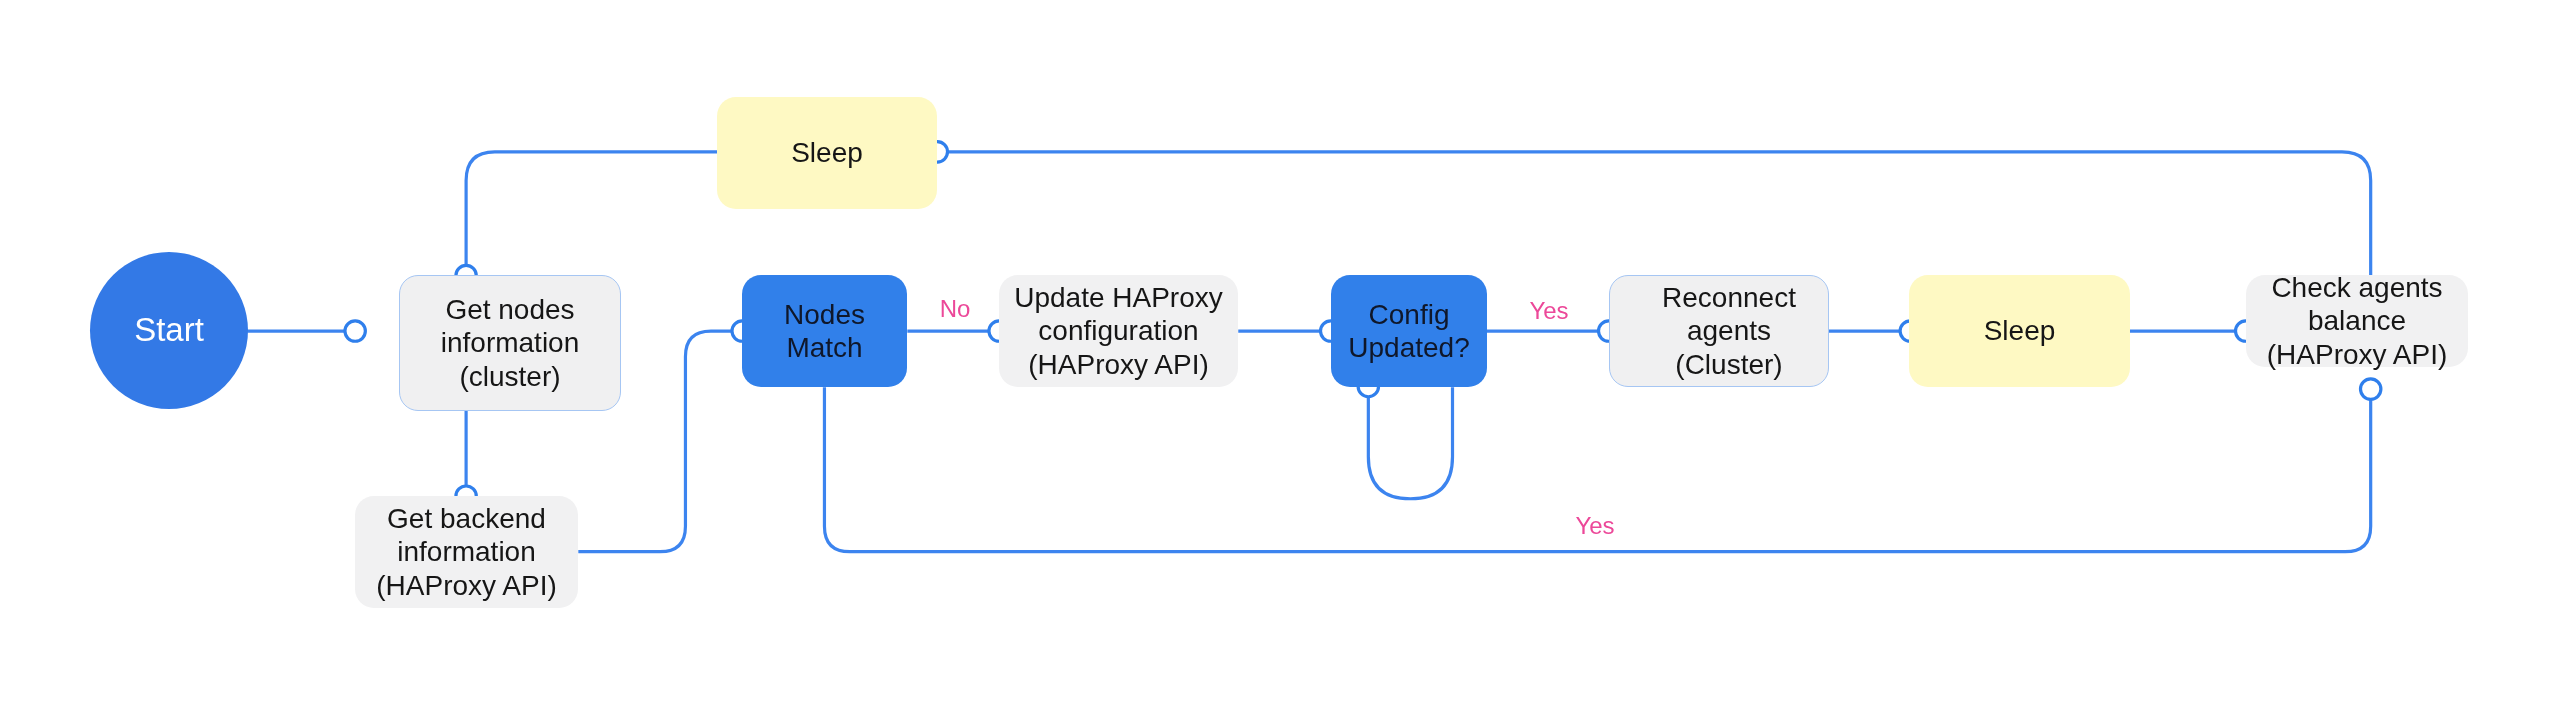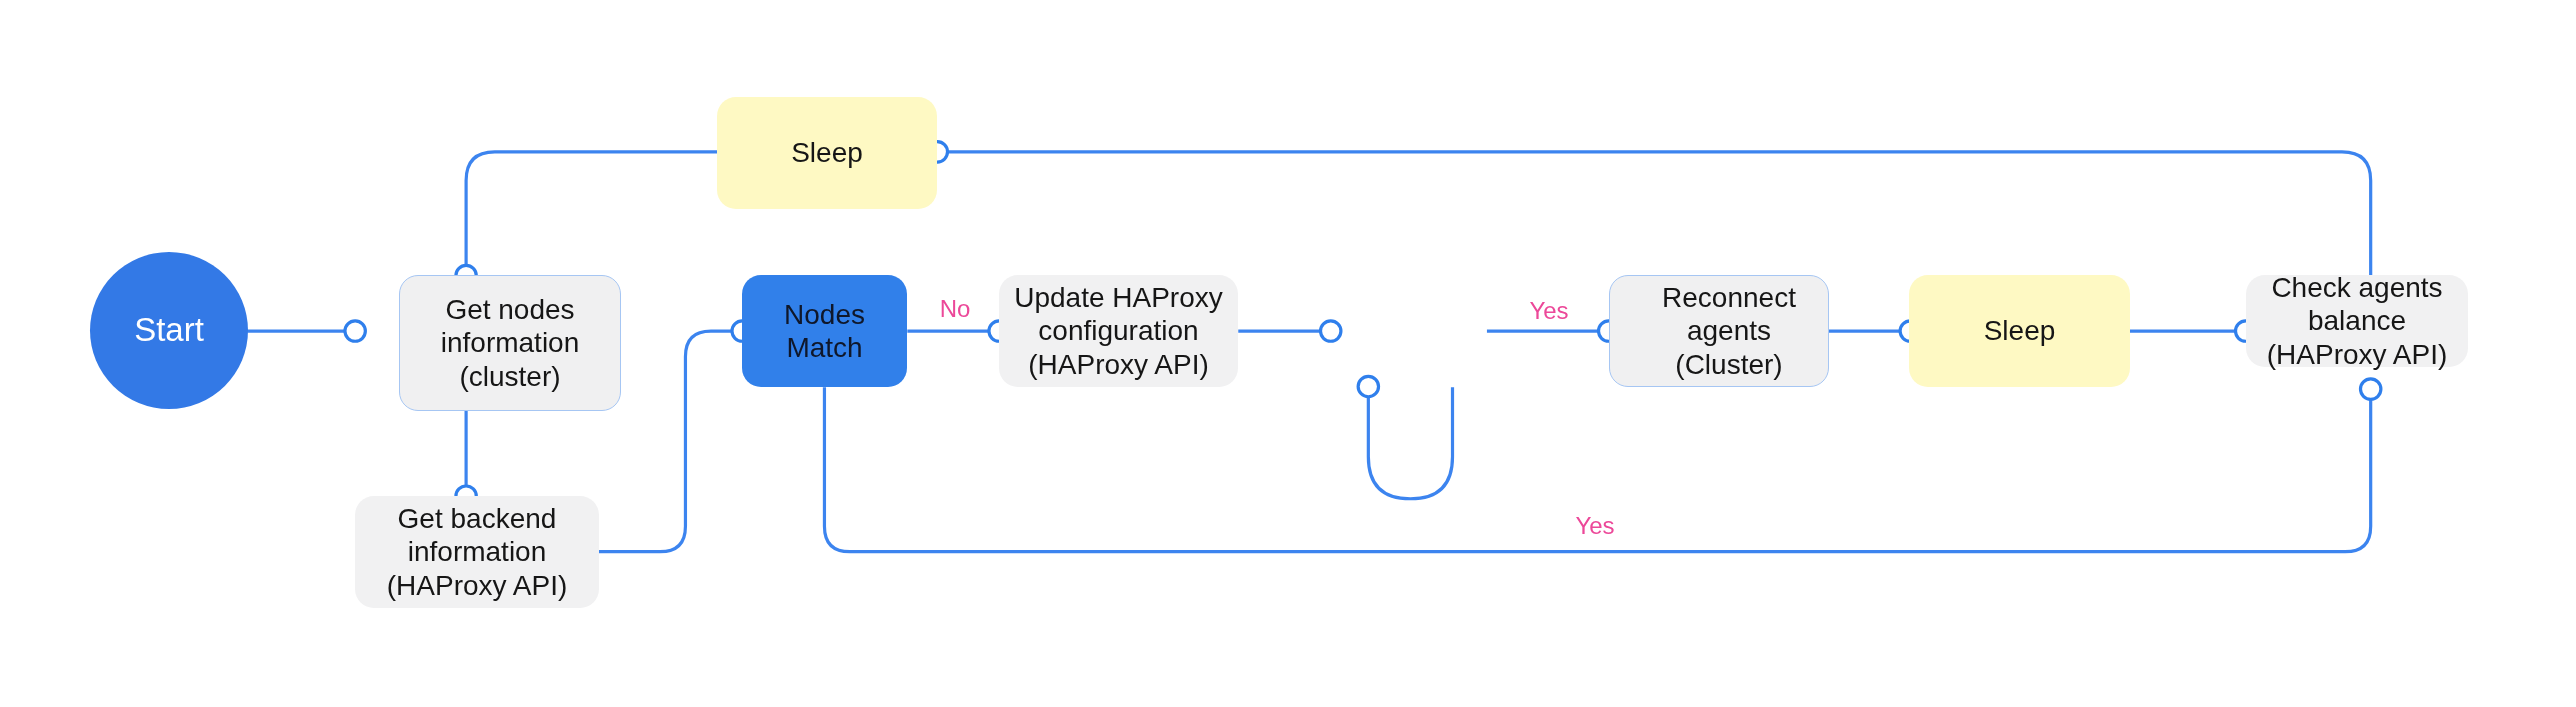--- a/index.html
+++ b/index.html
@@ -108,31 +108,33 @@
   </svg>
 
   <div class="node start-circle" style="left:90px; top:252px; width:158px; height:157px;">Start</div>
 
   <div class="node bordered" style="left:355px; top:275px; width:222px; height:136px;margin-left:44px;">Get nodes
 information
 (cluster)</div>
 
   <div class="node gray" style="left:717px; top:97px; width:220px; height:112px;">Sleep</div>
 
-  <div class="node plain" style="left:355px; top:496px; width:244px; height:112px;">Get backend
+  <div class="node plain" style="left:355px; top:496px; width:223px; height:112px;">Get backend
 information
 (HAProxy API)</div>
 
   <div class="node blue" style="left:742px; top:275px; width:165px; height:112px;">Nodes
 Match</div>
 
   <div class="node plain" style="left:999px; top:275px; width:239px; height:112px;">Update HAProxy
 configuration
 (HAProxy API)</div>
 
+  <div class="node blue" style="left:1331px; top:275px; width:156px; height:112px;">Config
+Updated?</div>
 
   <div class="node bordered" style="left:1609px; top:275px; width:220px; height:112px;padding-left:20px;">Reconnect
 agents
 (Cluster)</div>
 
   <div class="node gray" style="left:1909px; top:275px; width:221px; height:112px;">Sleep</div>
 
   <div class="node plain" style="left:2246px; top:275px; width:222px; height:92px;">Check agents
 balance
 (HAProxy API)</div>

